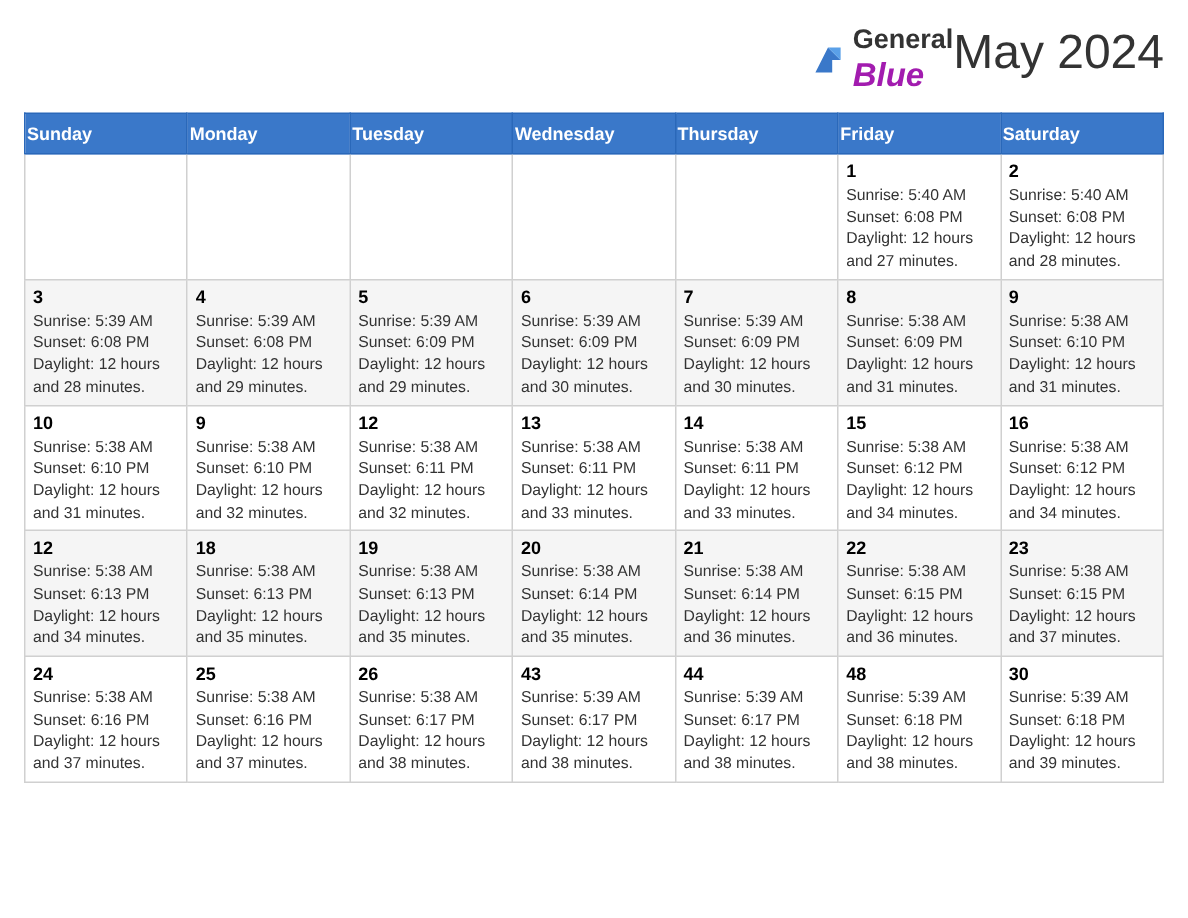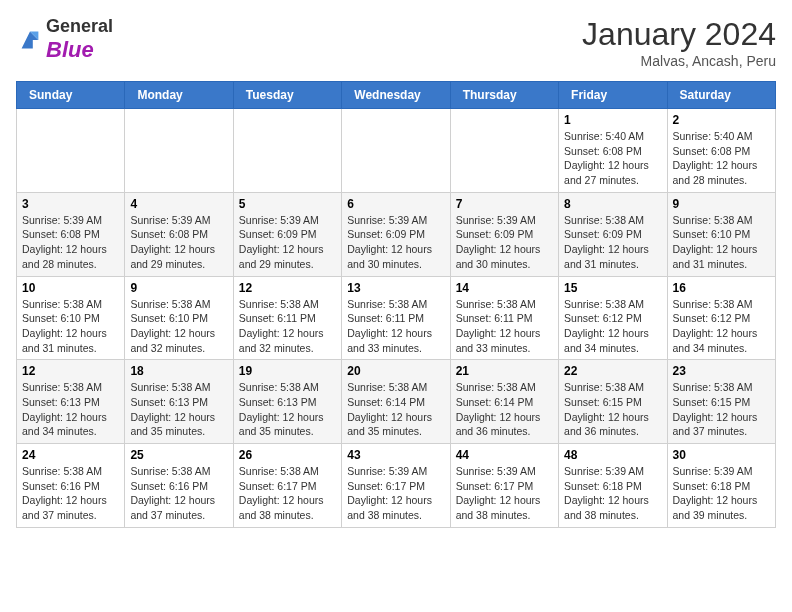--- a/index.html
+++ b/index.html
@@ -5,21 +5,21 @@
     * { box-sizing: border-box; margin: 0; padding: 0; }
     body {
       font-family: Arial, sans-serif;
       background: #fff;
       width: 792px;
       min-height: 612px;
       padding: 16px;
     }
     .header {
       display: flex;
-      justify-content: space-between;
+      justify-content: flex-end;
       align-items: flex-start;
       margin-bottom: 12px;
     }
     .logo {
       display: flex;
       align-items: center;
     }
     .logo-text-general {
       font-size: 18px;
       font-weight: bold;
@@ -49,21 +49,21 @@
       color: #555;
     }
     .calendar {
       width: 100%;
       border-collapse: collapse;
       font-size: 11px;
     }
     .calendar th {
       background-color: #3a78c9;
       color: #fff;
-      padding: 6px 12px;
+      padding: 6px 1px;
       text-align: left;
       font-weight: bold;
       font-size: 12px;
       border: 1px solid #2a68b9;
     }
     .calendar td {
       vertical-align: top;
       padding: 4px 5px;
       border: 1px solid #d0d0d0;
       width: 108px;
@@ -95,22 +95,21 @@
     <svg class="logo-icon" viewBox="0 0 40 40" xmlns="http://www.w3.org/2000/svg">
       <polygon points="8,32 20,8 32,20 24,20 24,32" fill="#3a78c9"></polygon>
       <polygon points="20,8 32,20 32,8" fill="#5aa0e8"></polygon>
     </svg>
     <div>
       <span class="logo-text-general">General</span><br>
       <span class="logo-text-blue">Blue</span>
     </div>
   </div>
   <div class="title-block">
-    <div class="month-title">January 2024</div>
-    <div class="location">Malvas, Ancash, Peru</div>
+    <div class="month-title">May 2024</div>
   </div>
 </div>
 
 <table class="calendar">
   <thead>
     <tr>
     <th>Sunday</th>
         <th>Monday</th>
         <th>Tuesday</th>
         <th>Wednesday</th>

